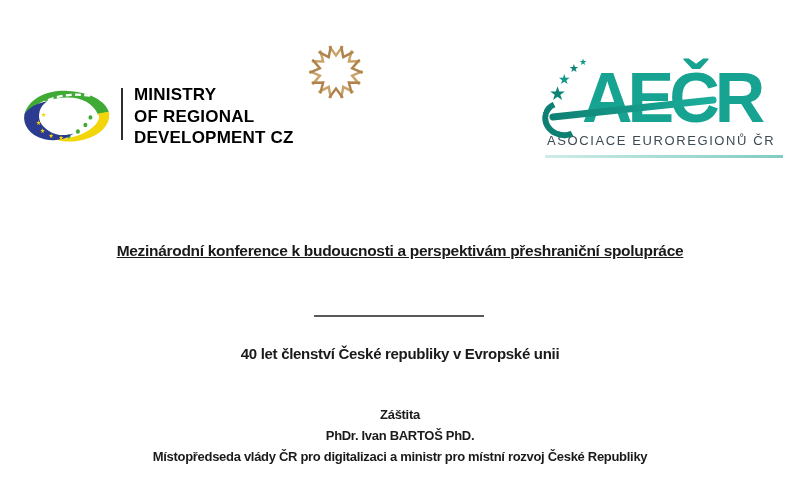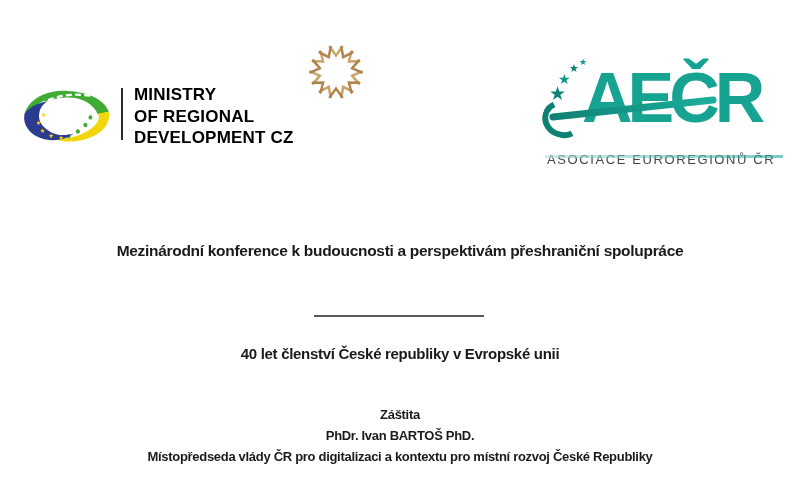--- a/index.html
+++ b/index.html
@@ -47,31 +47,31 @@
     background:linear-gradient(90deg,#0e8073,#1cb09d);
     transform:rotate(-6deg);z-index:3;
   }
   .aecr-tail{
     position:absolute;left:-3px;top:52px;width:30px;height:26px;border-radius:50%;
     border:6px solid transparent;border-bottom-color:#0e8073;border-left-color:#0e8073;
     transform:rotate(18deg);z-index:3;
   }
   .aecr-sub{
     position:absolute;left:2px;top:85px;width:246px;
-    font-size:13px;letter-spacing:1.6px;color:#3e4a53;white-space:nowrap;margin-top:19px;
+    font-size:13px;letter-spacing:1.6px;color:#3e4a53;white-space:nowrap;
   }
   .aecr-underline{
     position:absolute;left:0px;top:107px;width:238px;height:3px;opacity:0.55;
     background:linear-gradient(90deg,#a8dcd4,#17a392);
   }
 
   
   .title-block{
     left:0;top:240px;width:800px;text-align:center;
-    font-weight:bold;font-size:15.5px;line-height:22.5px;letter-spacing:-0.3px;
+    font-weight:bold;font-size:15.5px;line-height:22.5px;letter-spacing:-0.3px;text-decoration:underline;
   }
   .section-divider{
     left:314px;top:315px;width:170px;height:2px;background:#595959;
   }
   .subtitle{
     left:0;top:345px;width:800px;text-align:center;
     font-weight:bold;font-size:15px;letter-spacing:-0.3px;
   }
   .patron-block{
     left:0;top:404px;width:800px;text-align:center;
@@ -155,14 +155,14 @@
   <div>Mezinárodní konference k budoucnosti a perspektivám přeshraniční spolupráce</div>
 </div>
 
 <div class="abs section-divider"></div>
 
 <div class="abs subtitle">40 let členství České republiky v Evropské unii</div>
 
 <div class="abs patron-block">
   <div>Záštita</div>
   <div>PhDr. Ivan BARTOŠ PhD.</div>
-  <div>Místopředseda vlády ČR pro digitalizaci a kontextu pro místní rozvoj České Republiky</div>
+  <div>Místopředseda vlády ČR pro digitalizaci a ministr pro místní rozvoj České Republiky</div>
 </div>
 
 </body></html>

